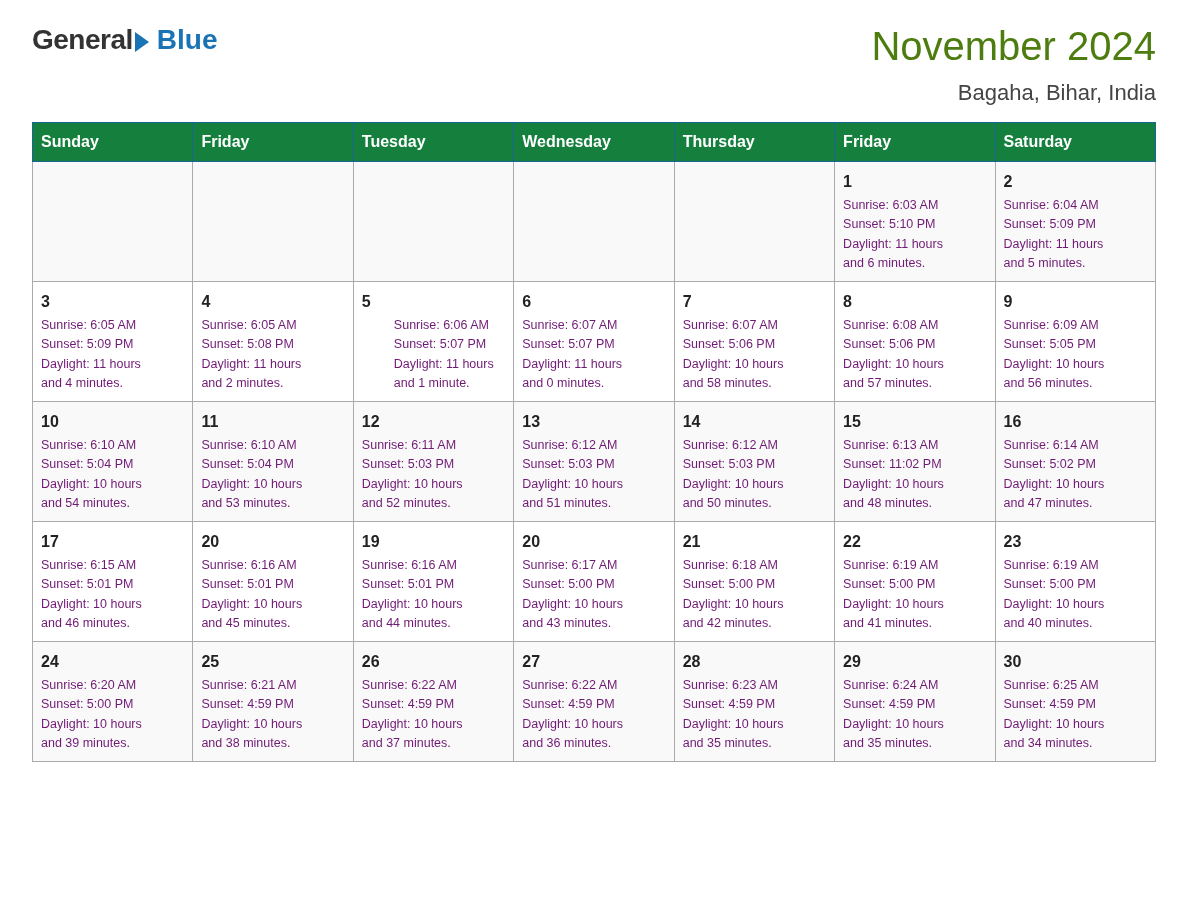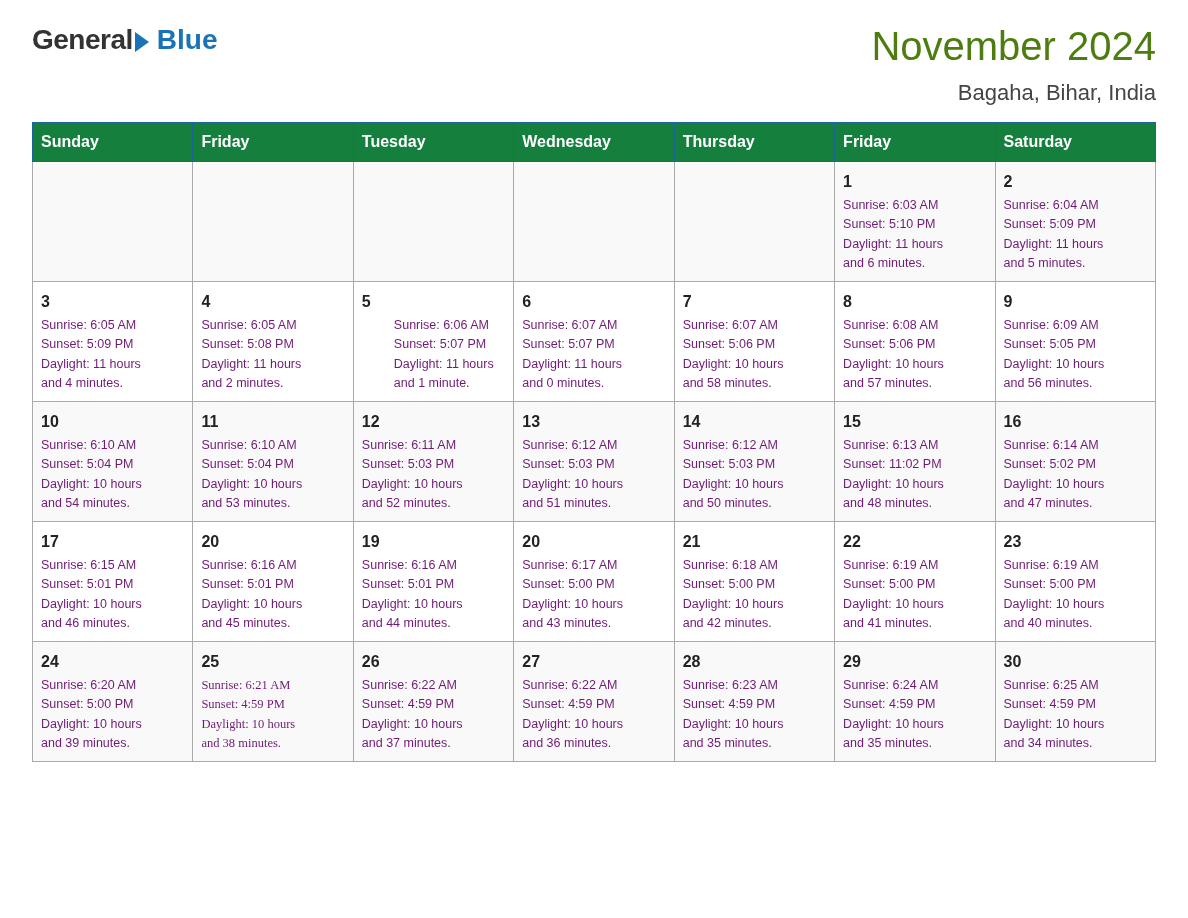--- a/index.html
+++ b/index.html
@@ -317,21 +317,21 @@
       <tr>
         <td>
           <span class="day-number">24</span>
           <div class="day-info" style="white-space: pre-line;">Sunrise: 6:20 AM
 Sunset: 5:00 PM
 Daylight: 10 hours
 and 39 minutes.</div>
         </td>
         <td>
           <span class="day-number">25</span>
-          <div class="day-info" style="white-space: pre-line; font-family: Liberation Serif, serif;">Sunrise: 6:21 AM
+          <div class="day-info" style="white-space: pre-line;">Sunrise: 6:21 AM
 Sunset: 4:59 PM
 Daylight: 10 hours
 and 38 minutes.</div>
         </td>
         <td>
           <span class="day-number">26</span>
           <div class="day-info" style="white-space: pre-line;">Sunrise: 6:22 AM
 Sunset: 4:59 PM
 Daylight: 10 hours
 and 37 minutes.</div>

